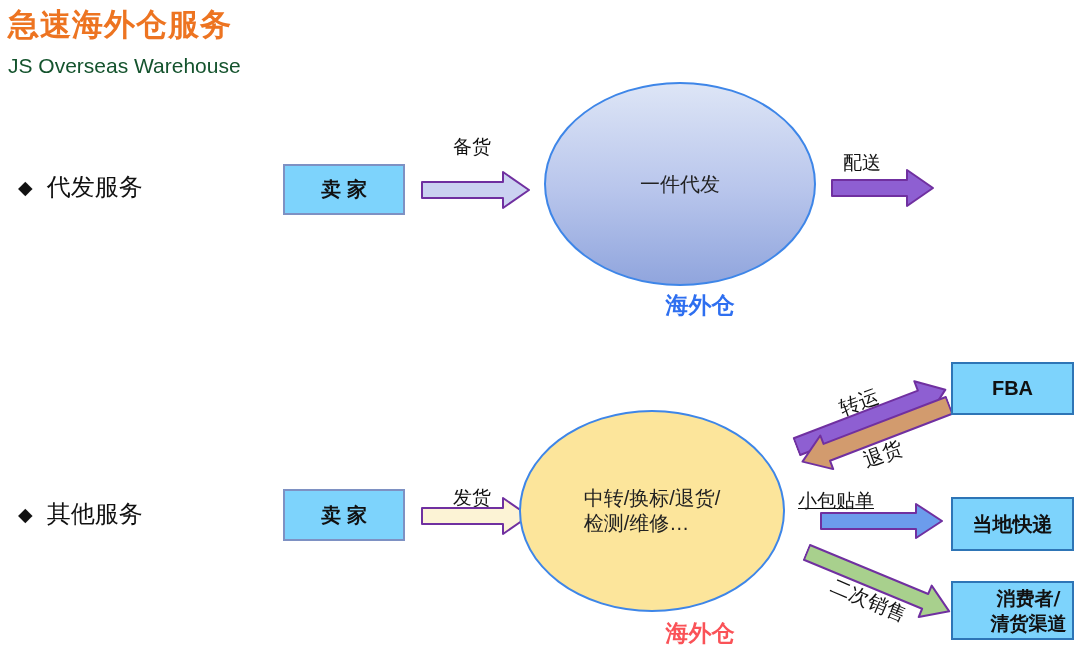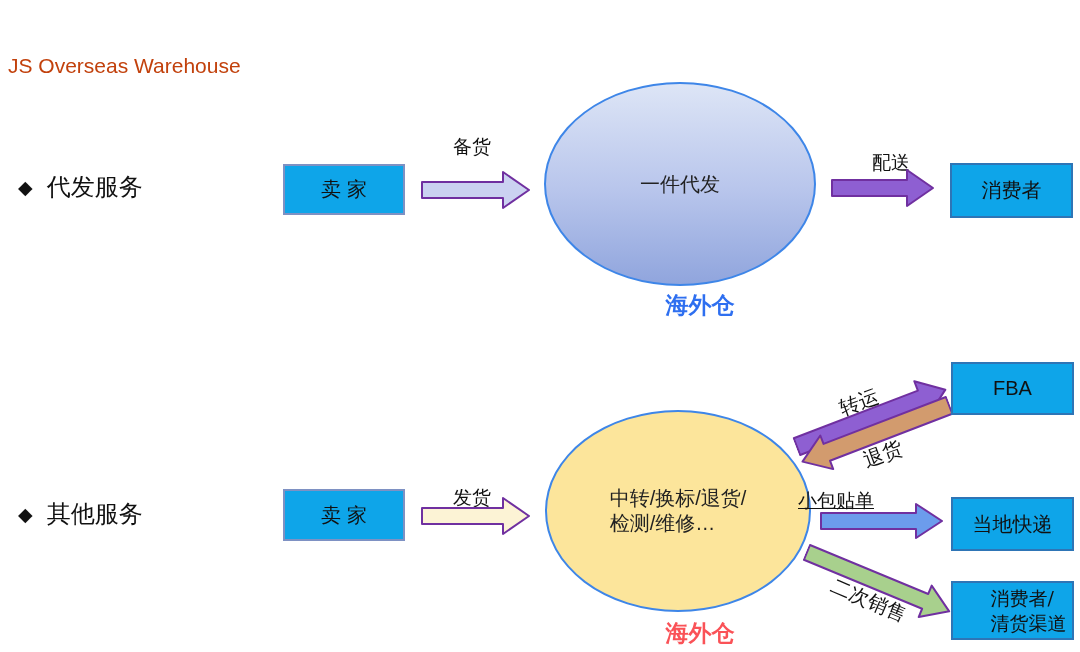--- a/index.html
+++ b/index.html
@@ -5,28 +5,28 @@
   html,body{margin:0;padding:0;background:#fff;}
   .stage{
     position:relative;width:1080px;height:652px;background:#fff;overflow:hidden;
     font-family:"Liberation Sans", sans-serif;color:#1a1a1a;
   }
   .abs{position:absolute;}
   .page-title{
     font-size:31px;font-weight:800;color:var(--title-orange);
     left:8px;top:4px;letter-spacing:1px;
   }
-  .page-subtitle{font-size:21px;color:#c2410c;left:8px;top:54px;}
+  .page-subtitle{font-size:21px;color:#14532d;left:8px;top:54px;}
   .section-label{
     left:18px;font-size:24px;color:#111;display:flex;align-items:center;gap:14px;
   }
   .section-label .bullet{font-size:19px;}
   .node-box{
-    background:#0ea5e9;display:flex;flex-direction:column;align-items:center;justify-content:center;
-    font-weight:normal;font-size:20px;color:#111;
+    background:#7dd3fc;display:flex;flex-direction:column;align-items:center;justify-content:center;
+    font-weight:bold;font-size:20px;color:#111;text-align:center;
     font-family:"DejaVu Serif", serif;
   }
   .node-box.seller{border:2px solid var(--seller-border);letter-spacing:6px;text-indent:6px;}
   .node-box.dest{border:2px solid var(--box-border);}
   .node-box .two-line{line-height:25px;font-size:19px;margin-left:32px;}
   .fba{font-family:"Liberation Sans", sans-serif;letter-spacing:0;}
   .ellipse{
     border:2px solid var(--ellipse-border);border-radius:50%;
     display:flex;align-items:center;justify-content:center;text-align:center;
     font-size:20px;color:#222;
@@ -43,20 +43,21 @@
   .rot{transform-origin:center center;}
   .arrow-wrap{transform-origin:0 50%;}
   svg{display:block;}
   svg path{stroke:var(--arrow-outline);stroke-width:2;stroke-linejoin:round;}
 </style>
 </head>
 <body>
 
 <div class="stage">
 
+  <div class="abs page-title">急速海外仓服务</div>
   <div class="abs page-subtitle">JS Overseas Warehouse</div>
 
   <div class="abs section-label" style="top:171px;">
     <span class="bullet">◆</span>
     <span>代发服务</span>
   </div>
 
   <div class="abs node-box seller" style="left:283px;top:164px;width:118px;height:47px;">
     <span>卖家</span>
   </div>
@@ -66,48 +67,45 @@
     <svg width="110" height="42" viewBox="0 0 110 42">
         <path d="M1 13 H82 V3 L108 21 L82 39 V29 H1 Z" fill="var(--arrow-lavender)"></path>
       </svg>
   </div>
 
   <div class="abs ellipse one" style="left:544px;top:82px;width:268px;height:200px;">
     <span>一件代发</span>
   </div>
   <div class="abs caption blue" style="left:620px;top:290px;">海外仓</div>
 
-  <div class="abs flow-label" style="left:856px;top:150px;width:70px;">配送</div>
+  <div class="abs flow-label" style="left:827px;top:150px;width:70px;">配送</div>
   <div class="abs" style="left:831px;top:167px;">
     <svg width="104" height="42" viewBox="0 0 104 42">
         <path d="M1 13 H76 V3 L102 21 L76 39 V29 H1 Z" fill="var(--arrow-purple)"></path>
       </svg>
   </div>
 
-  <div class="abs node-box dest" style="left:950px;top:163px;width:119px;height:51px;">
-    <span>消费者</span>
-  </div>
 
   <div class="abs section-label" style="top:498px;">
     <span class="bullet">◆</span>
     <span>其他服务</span>
   </div>
 
   <div class="abs node-box seller" style="left:283px;top:489px;width:118px;height:48px;">
     <span>卖家</span>
   </div>
 
   <div class="abs flow-label" style="left:437px;top:485px;width:70px;">发货</div>
   <div class="abs" style="left:421px;top:495px;">
     <svg width="110" height="42" viewBox="0 0 110 42">
         <path d="M1 13 H82 V3 L108 21 L82 39 V29 H1 Z" fill="var(--arrow-cream)"></path>
       </svg>
   </div>
 
-  <div class="abs ellipse two" style="left:545px;top:410px;width:262px;height:198px;">
+  <div class="abs ellipse two" style="left:519px;top:410px;width:262px;height:198px;">
     <div class="inner-left">
       <div>中转/换标/退货/</div>
       <div>检测/维修…</div>
     </div>
   </div>
   <div class="abs caption red" style="left:620px;top:618px;">海外仓</div>
 
   <div class="abs arrow-wrap" style="left:796px;top:424px;transform:rotate(-21deg);">
     <svg width="162" height="46" viewBox="0 0 162 46">
         <path d="M1 14 H134 V4 L160 23 L134 42 V32 H1 Z" fill="var(--arrow-purple)"></path>

